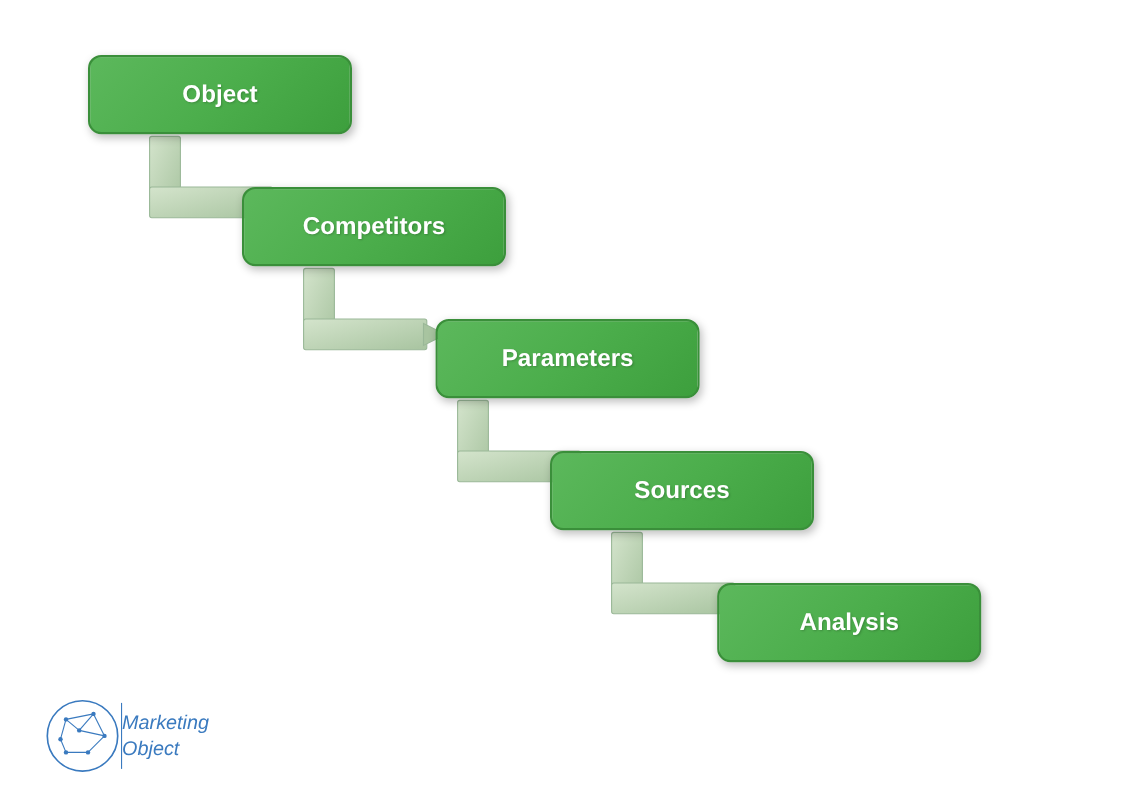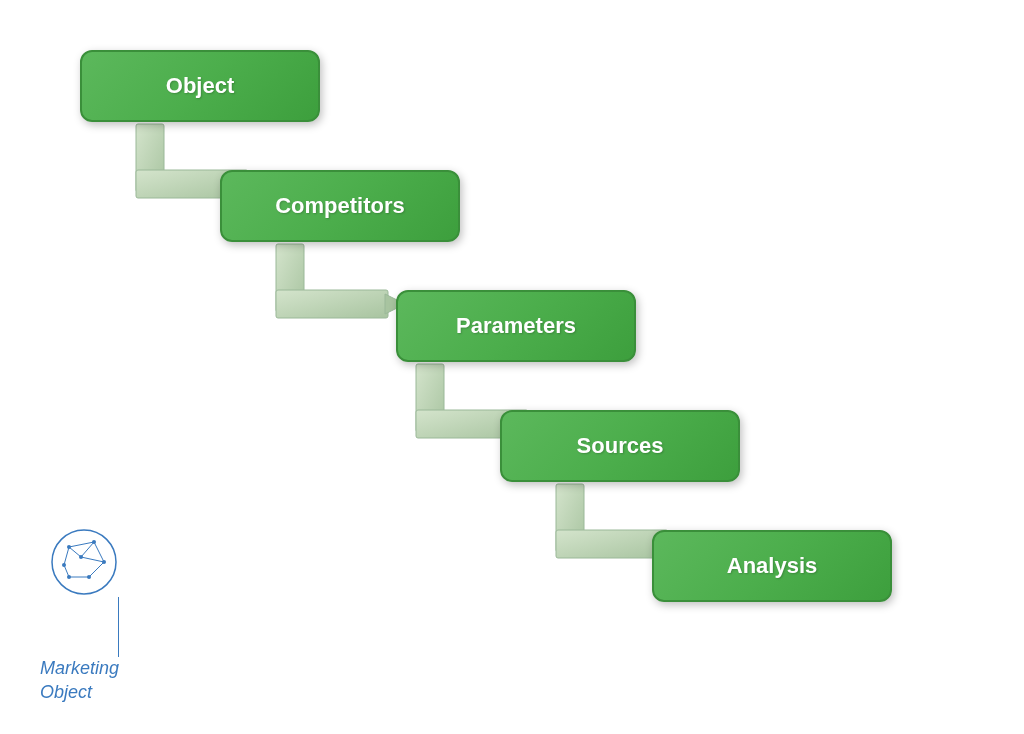--- a/index.html
+++ b/index.html
@@ -41,22 +41,21 @@
       box-shadow: 2px 3px 8px rgba(0,0,0,0.25);
       text-shadow: 1px 1px 2px rgba(0,0,0,0.2);
     }
 
     
     .logo-area {
       position: absolute;
       bottom: 30px;
       left: 40px;
       display: flex;
-      align-items: flex-end;
-      flex-direction: column;
+      align-items: center;
     }
 
     .logo-divider {
       width: 1px;
       height: 60px;
       background: #3a7abf;
     }
 
     .logo-text {
       color: #3a7abf;

